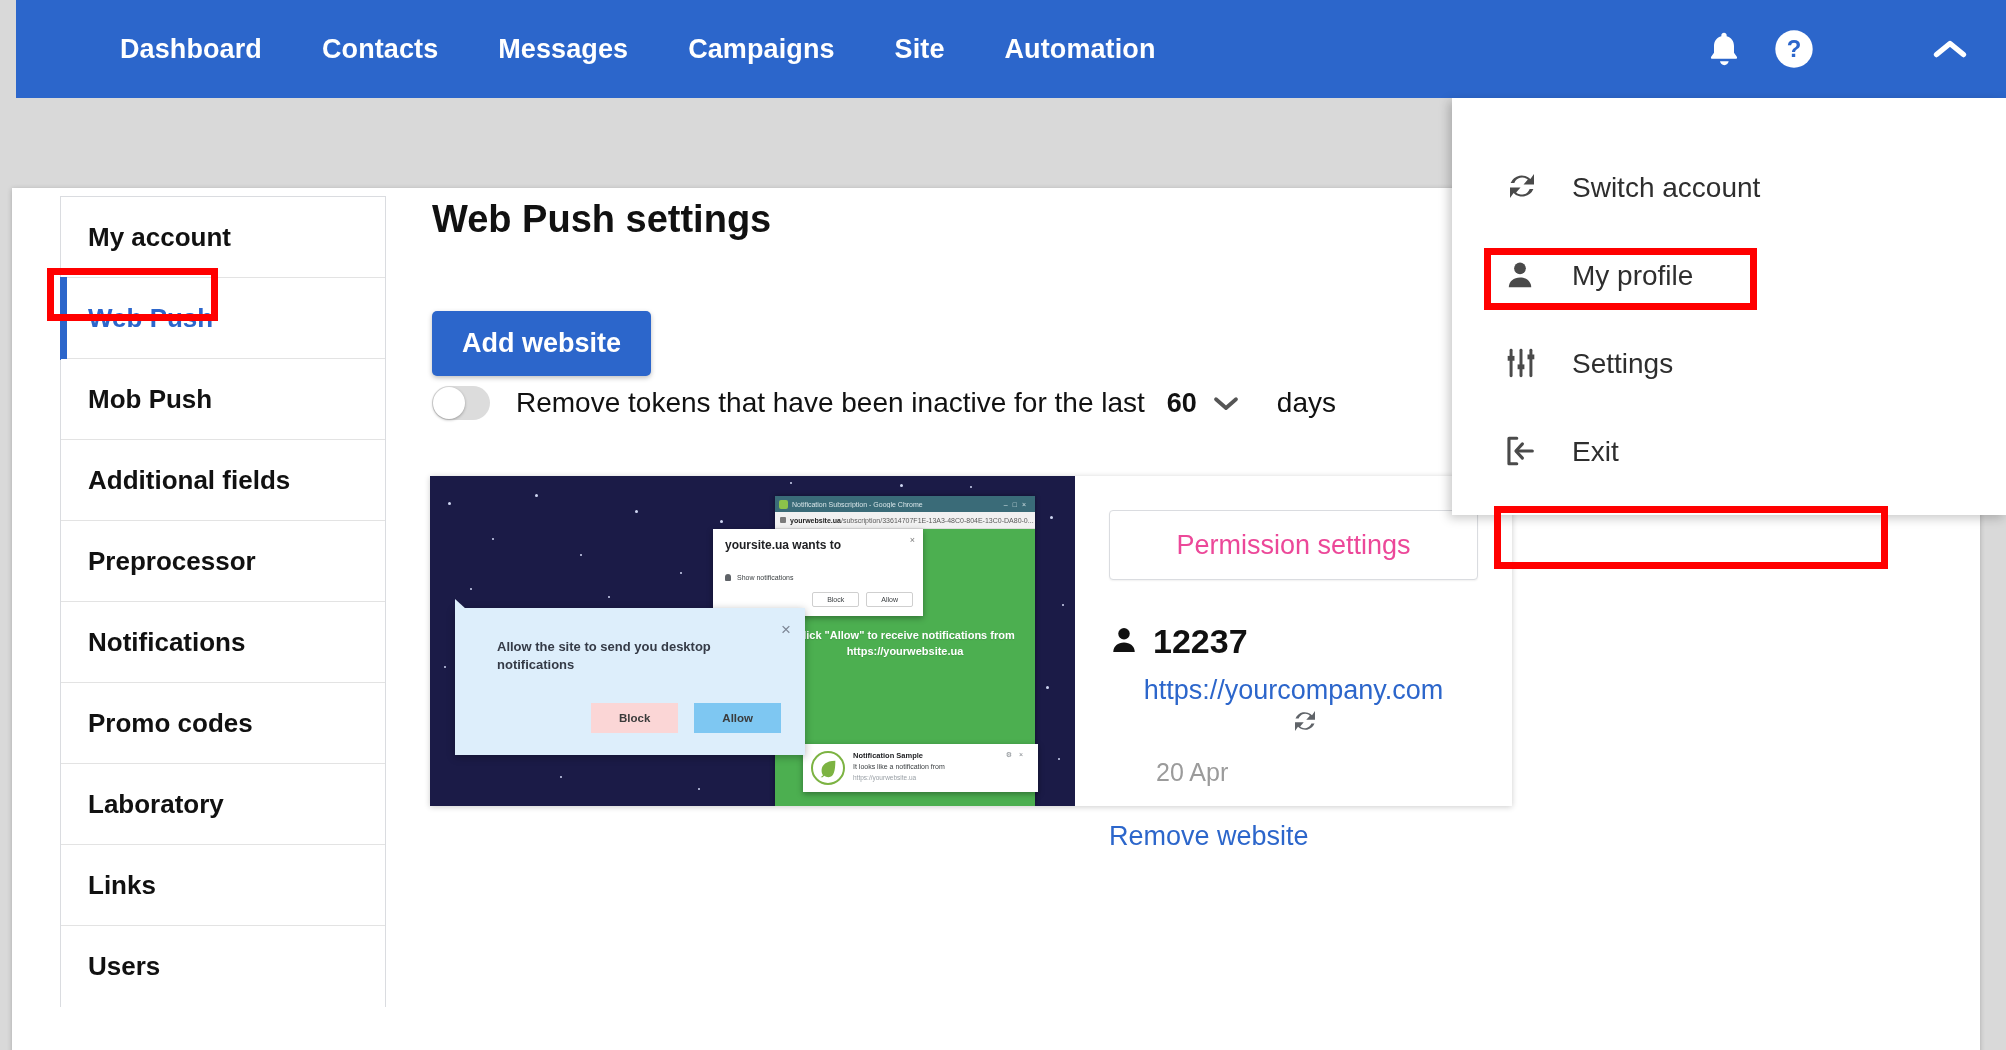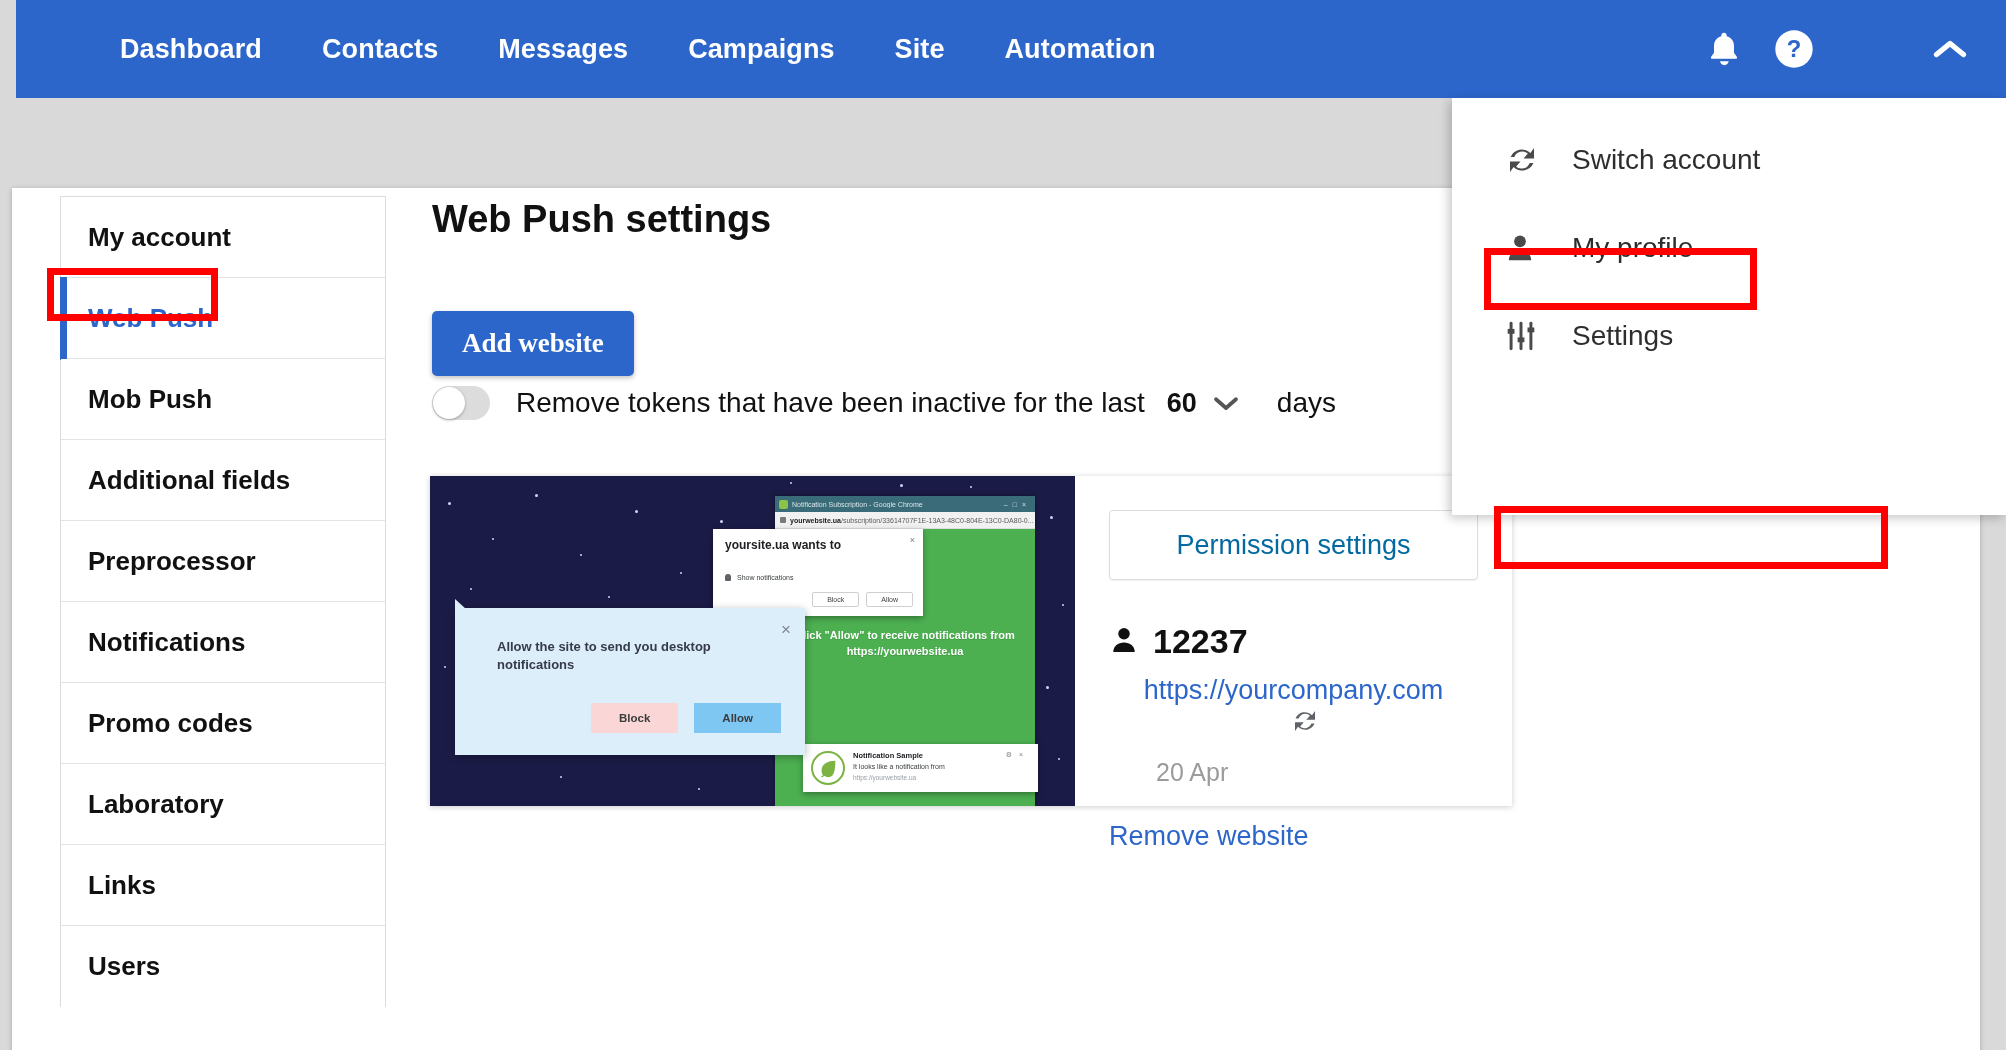--- a/index.html
+++ b/index.html
@@ -94,21 +94,20 @@
   .btn-primary {
     margin-top: 70px;
     display: inline-flex; align-items: center; justify-content: center;
     height: 65px; padding: 0 30px;
     background: #2c66cb;
     color: #fff;
     font-size: 27px; font-weight: 700;
     border: none; border-radius: 5px;
     box-shadow: 0 2px 5px rgba(0,0,0,0.25);
     cursor: pointer;
-    font-family: Liberation Serif, serif;
   }
 
   
   .toggle-row {
     position: absolute; left: 432px; top: 386px;
     display: flex; align-items: center;
     z-index: 8;
     white-space: nowrap;
   }
   .switch {
@@ -247,21 +246,21 @@
   .pw-btn-block { background: #fbd6d6; }
   .pw-btn-allow { background: #7ec7f2; }
 
   
   .site-info { flex: 1; padding: 34px 34px 0 34px; position: relative; }
   .perm-btn {
     width: 100%; height: 70px;
     background: #ffffff;
     border: 1px solid #dadce0;
     border-radius: 4px;
-    font-size: 27px; color: #0369a1;
+    font-size: 27px; color: #ec4899;
     font-family: "Liberation Sans", sans-serif;
     cursor: pointer;
     box-shadow: 0 1px 2px rgba(0,0,0,0.06);
   }
   .subs-row { display: flex; align-items: center; margin-top: 42px; }
   .subs-count { font-size: 34px; font-weight: 700; color: #111; margin-left: 14px; }
   .url-row { display: flex; align-items: center; margin-top: 14px; flex-direction: column; }
   .site-url { font-size: 27px; color: #2c66cb; cursor: pointer; }
   .refresh-ico { margin-left: 22px; cursor: pointer; display: inline-flex; }
   .site-date { font-size: 25px; color: #9b9b9b; margin-top: 22px; margin-left: 47px; }
@@ -271,21 +270,21 @@
   .dropdown {
     position: absolute; left: 1452px; top: 98px;
     width: 554px; height: 417px;
     background: #ffffff;
     box-shadow: -3px 3px 10px rgba(0,0,0,0.22);
     z-index: 60;
     padding-top: 18px;
   }
   .dd-item {
     height: 88px;
-    display: flex; align-items: center;
+    display: flex; align-items: flex-end;
     padding-left: 52px;
     cursor: pointer;
   }
   .dd-ico {
     width: 44px; flex: none;
     display: flex; align-items: center; justify-content: flex-start;
   }
   .dd-label { font-size: 28px; color: #2e2e2e; margin-left: 24px; }
 
   
@@ -527,17 +526,27 @@
         <line x1="12" y1="3" x2="12" y2="21"></line>
         <line x1="19" y1="3" x2="19" y2="21"></line>
         <rect x="2.6" y="7" width="4.8" height="3.4" fill="#4a4a4a" stroke="none"></rect>
         <rect x="9.6" y="13" width="4.8" height="3.4" fill="#4a4a4a" stroke="none"></rect>
         <rect x="16.6" y="6" width="4.8" height="3.4" fill="#4a4a4a" stroke="none"></rect>
       </svg>
     </span>
     <span class="dd-label">Settings</span>
   </div>
 
+  <div class="dd-item">
+    <span class="dd-ico">
+      <svg width="34" height="34" viewBox="0 0 24 24" fill="none" stroke="#4a4a4a" stroke-width="2.2" stroke-linecap="round" stroke-linejoin="round">
+        <polyline points="9,3 3.5,3 3.5,21 9,21"></polyline>
+        <line x1="20" y1="12" x2="9" y2="12"></line>
+        <polyline points="13,7 8.4,12 13,17"></polyline>
+      </svg>
+    </span>
+    <span class="dd-label">Exit</span>
+  </div>
 </div>
 
 <div class="redbox rb-webpush"></div>
 <div class="redbox rb-settings"></div>
 <div class="redbox rb-permission"></div>
 
 </body></html>

